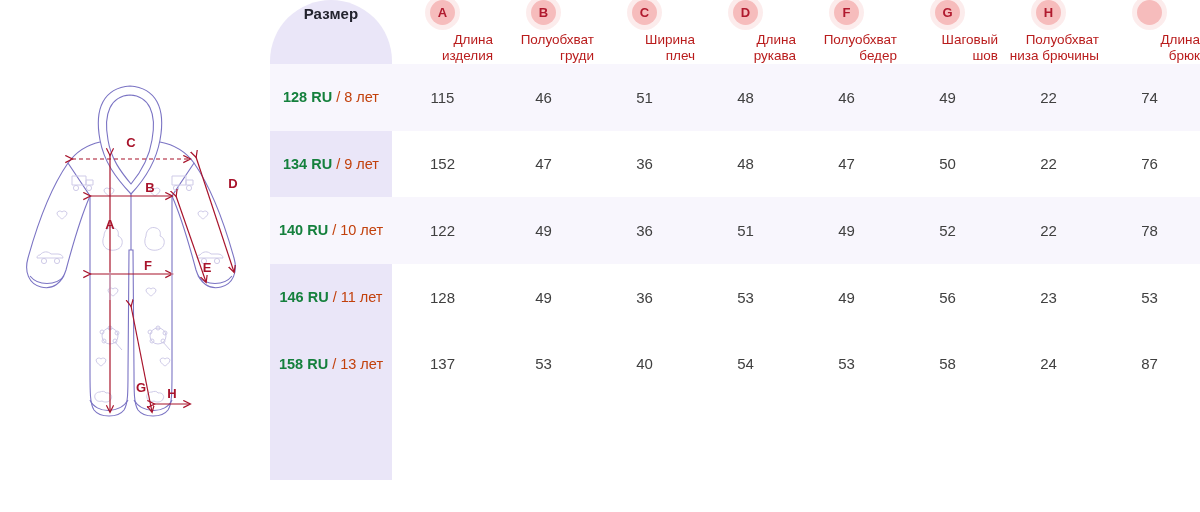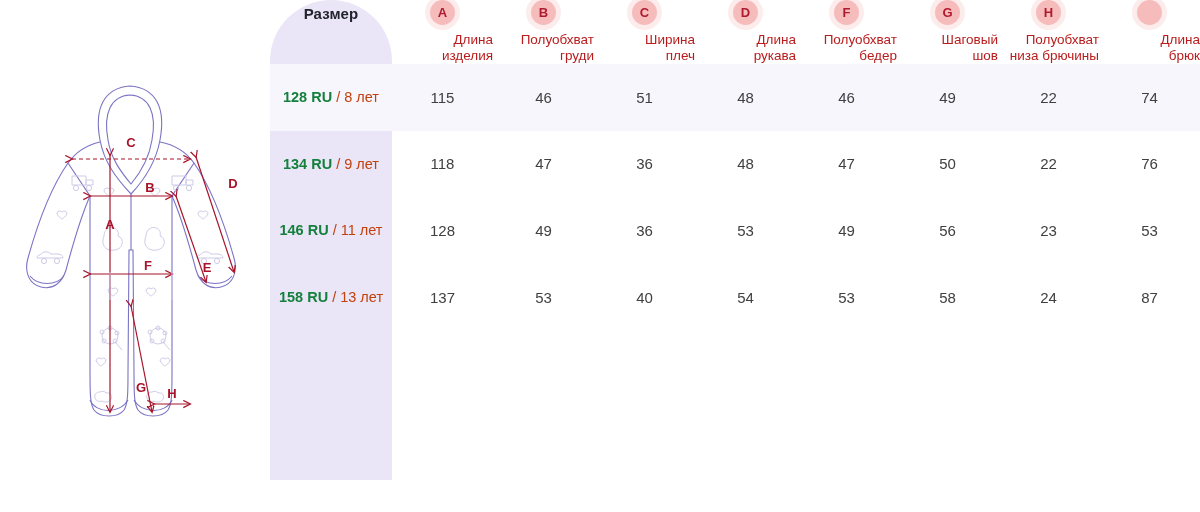--- a/index.html
+++ b/index.html
@@ -349,30 +349,41 @@
             <td class="cell">51</td>
             <td class="cell">48</td>
             <td class="cell">46</td>
             <td class="cell">49</td>
             <td class="cell">22</td>
             <td class="cell">74</td>
           </tr>
 
           <tr>
             <td class="sizecell"><span class="sz-main">134 RU</span><span class="sz-age"> / 9 лет</span></td>
-            <td class="cell">118</td>
+            <td class="cell">152</td>
             <td class="cell">47</td>
             <td class="cell">36</td>
             <td class="cell">48</td>
             <td class="cell">47</td>
             <td class="cell">50</td>
             <td class="cell">22</td>
             <td class="cell">76</td>
           </tr>
 
+          <tr class="alt">
+            <td class="sizecell"><span class="sz-main">140 RU</span><span class="sz-age"> / 10 лет</span></td>
+            <td class="cell">122</td>
+            <td class="cell">49</td>
+            <td class="cell">36</td>
+            <td class="cell">51</td>
+            <td class="cell">49</td>
+            <td class="cell">52</td>
+            <td class="cell">22</td>
+            <td class="cell">78</td>
+          </tr>
 
           <tr>
             <td class="sizecell"><span class="sz-main">146 RU</span><span class="sz-age"> / 11 лет</span></td>
             <td class="cell">128</td>
             <td class="cell">49</td>
             <td class="cell">36</td>
             <td class="cell">53</td>
             <td class="cell">49</td>
             <td class="cell">56</td>
             <td class="cell">23</td>

